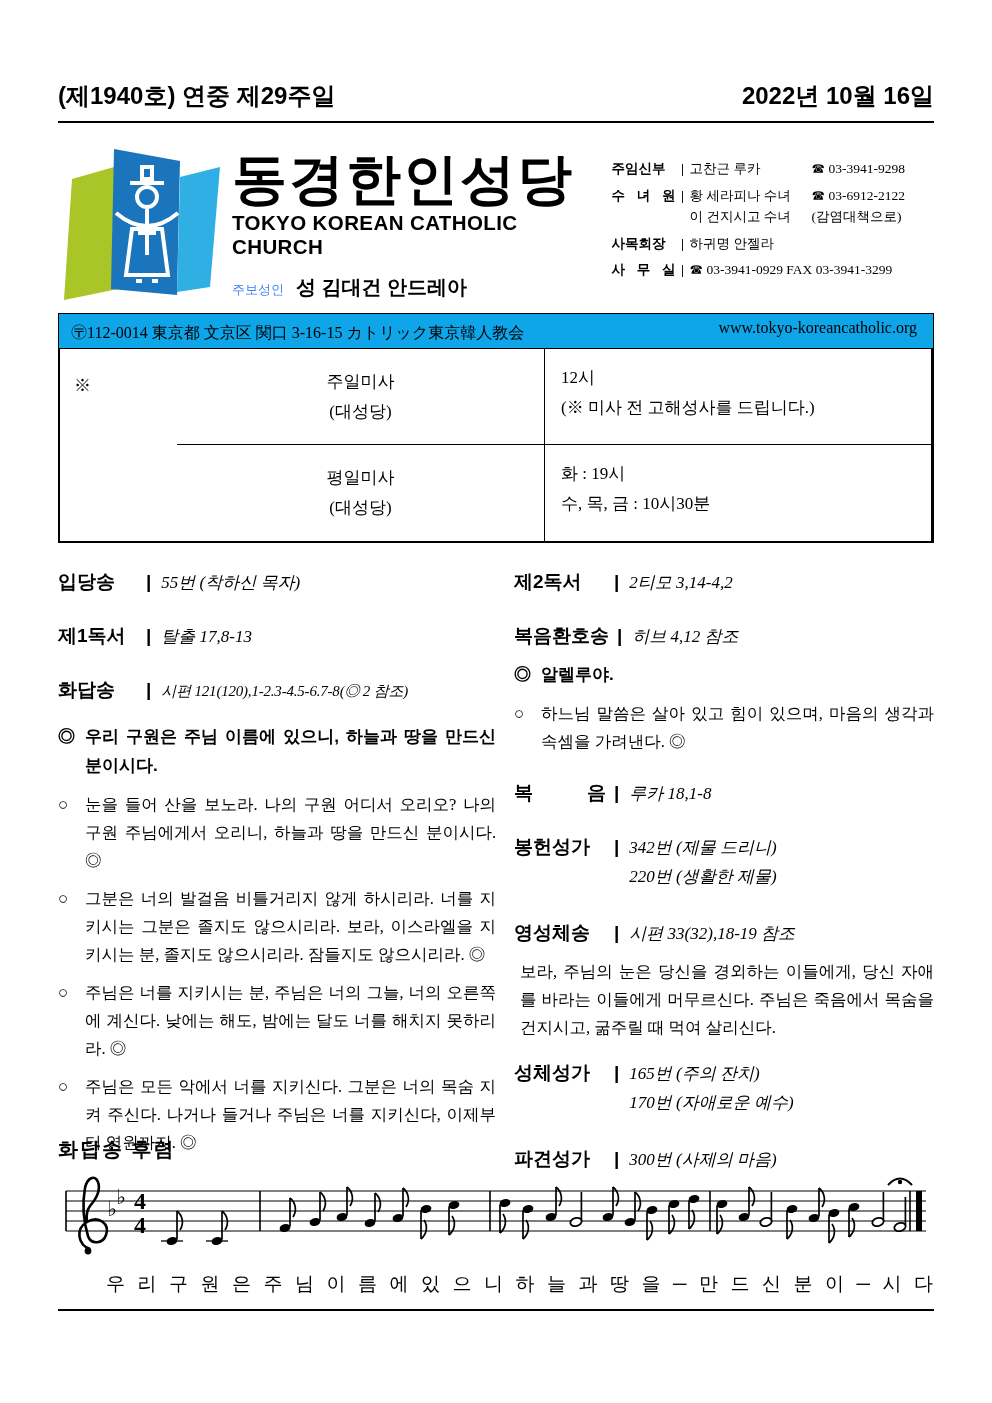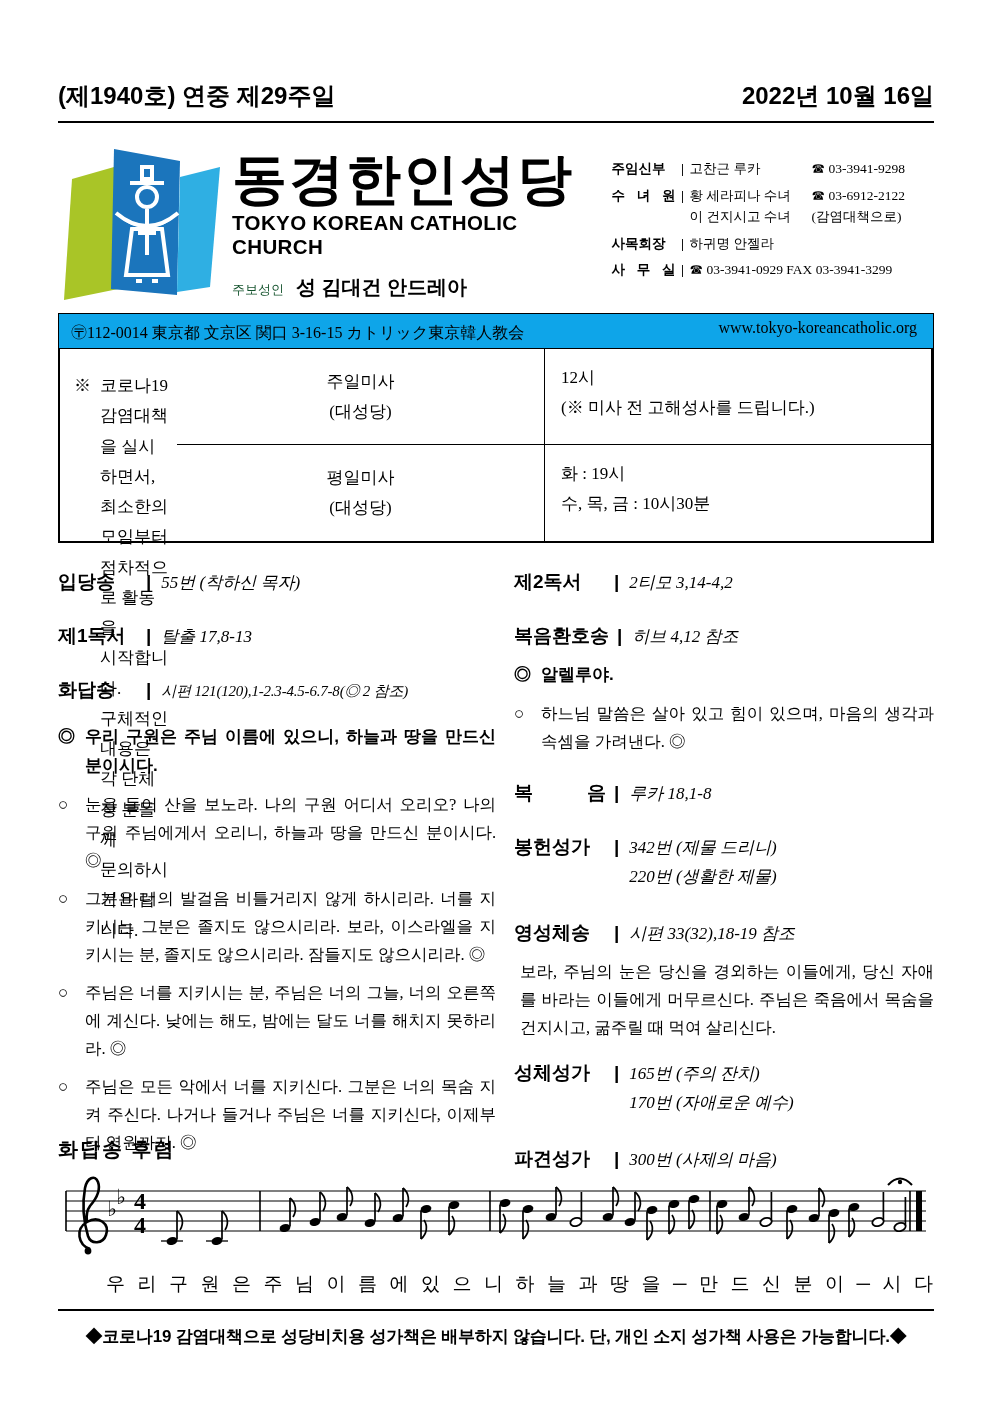--- a/index.html
+++ b/index.html
@@ -13,21 +13,21 @@
              font-family:"Liberation Sans", sans-serif; font-weight:bold; font-size:24px; }
   .hr1 { border:none; border-top:2.5px solid #000; margin-top:9px; }
 
   
   .masthead { display:flex; margin-top:14px; height:168px; }
   .logo-wrap { width:168px; flex:0 0 168px; }
   .name-block { width:392px; padding-left:6px; padding-top:14px; text-align:left; }
   .church-ko { font-family:"Liberation Sans", sans-serif; font-weight:800; font-size:55px; line-height:1.05; letter-spacing:2px; }
   .church-en { font-family:"Liberation Sans", sans-serif; font-weight:600; font-size:20.5px; letter-spacing:.4px; margin-top:2px; }
   .patron { margin-top:15px; }
-  .patron-label { font-size:13px; color:#14532d; margin-right:8px; }
+  .patron-label { font-size:13px; color:#3b82f6; margin-right:8px; }
   .patron-name { font-family:"Liberation Sans", sans-serif; font-weight:bold; font-size:20px; }
   .contacts { margin-left:auto; width:328px; padding-top:22px; font-size:13.5px; line-height:1.45; }
   .c-row { display:grid; grid-template-columns:64px 14px 122px 1fr; margin-bottom:7px; align-items:baseline; }
   .c-row.tight { margin-bottom:2px; }
   .c-label { font-family:"Liberation Sans", sans-serif; font-weight:bold; text-align:justify; text-align-last:justify; }
   .c-pipe { text-align:center; font-weight:bold; }
   .c-val { white-space:nowrap; }
   .c-extra { white-space:nowrap; }
   .c-span2 { grid-column:3 / 5; }
 
@@ -161,27 +161,20 @@
         <div>주일미사</div>
         <div>(대성당)</div>
       </div>
       <div class="mt-cell mt-time">
         <div>12시</div>
         <div>(※ 미사 전 고해성사를 드립니다.)</div>
       </div>
       <div class="mt-cell mt-notice">
         <div class="notice-flex">
           <span class="notice-marker">※</span>
-          <span class="notice-lines">
-            <div>코로나19 감염대책을 실시하면서,</div>
-            <div>최소한의 모임부터 점차적으로 활동을</div>
-            <div>시작합니다.</div>
-            <div>구체적인 내용은 각 단체장 분들께</div>
-            <div>문의하시기 바랍니다.</div>
-          </span>
         </div>
       </div>
       <div class="mt-cell mt-label last">
         <div>평일미사</div>
         <div>(대성당)</div>
       </div>
       <div class="mt-cell mt-time last">
         <div>화 : 19시</div>
         <div>수, 목, 금 : 10시30분</div>
       </div>
@@ -374,15 +367,14 @@
 
       <g>
         <path d="M828 12 q12 -13 24 0" fill="none" stroke="#000" stroke-width="2"></path>
         <circle cx="840" cy="9" r="2.2"></circle>
       </g>
     </svg>
 
     <div class="lyrics">우 리  구 원 은 주 님 이 름  에 있 으 니  하 늘 과 땅 을 ─  만 드 신  분 이 ─ 시  다</div>
 
     <hr class="hr2">
-    <div class="footer-note">◆코로나19 감염대책으로 성당비치용 성가책은 배부하지 않습니다. 단, 개인 소지 성가책 사용은 가능합니다.◆</div>
   </div>
 </div>
 
 </body></html>

